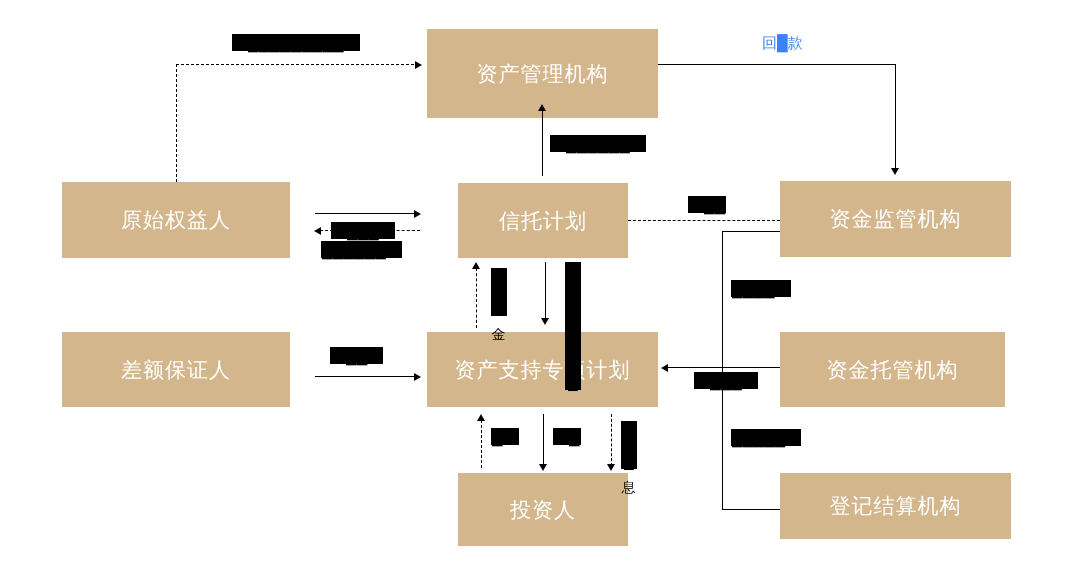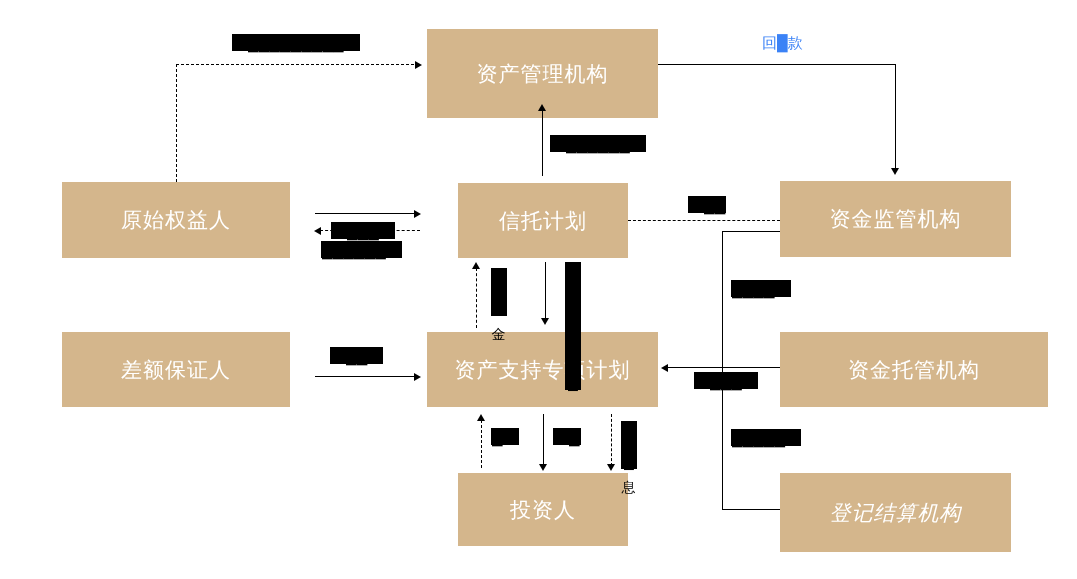--- a/index.html
+++ b/index.html
@@ -113,29 +113,29 @@
   </div>
 
   <div class="node" style="left:62px; top:332px; width:228px; height:75px;">
     <span>差额保证人</span>
   </div>
 
   <div class="node" style="left:427px; top:332px; width:231px; height:75px;">
     <span>资产支持专项计划</span>
   </div>
 
-  <div class="node" style="left:780px; top:332px; width:268px; height:75px;">
+  <div class="node" style="left:780px; top:332px; width:225px; height:75px;">
     <span>资金托管机构</span>
   </div>
 
   <div class="node" style="left:458px; top:473px; width:170px; height:73px;">
     <span>投资人</span>
   </div>
 
-  <div class="node" style="left:780px; top:473px; width:231px; height:79px;font-style:italic;">
+  <div class="node" style="left:780px; top:473px; width:231px; height:66px;">
     <span>登记结算机构</span>
   </div>
 
   <div class="edge v-dash" style="left:176px; top:64px; height:118px;"></div>
   <div class="edge h-dash" style="left:176px; top:64px; width:243px;"></div>
   <div class="arrow right" style="left:415px; top:61px;"></div>
   <div class="lbl redact center" style="left:232px; top:34px;">基█████████款</div>
 
   <div class="edge h-solid" style="left:658px; top:64px; width:238px;"></div>
   <div class="edge v-solid" style="left:895px; top:64px; height:106px;"></div>

